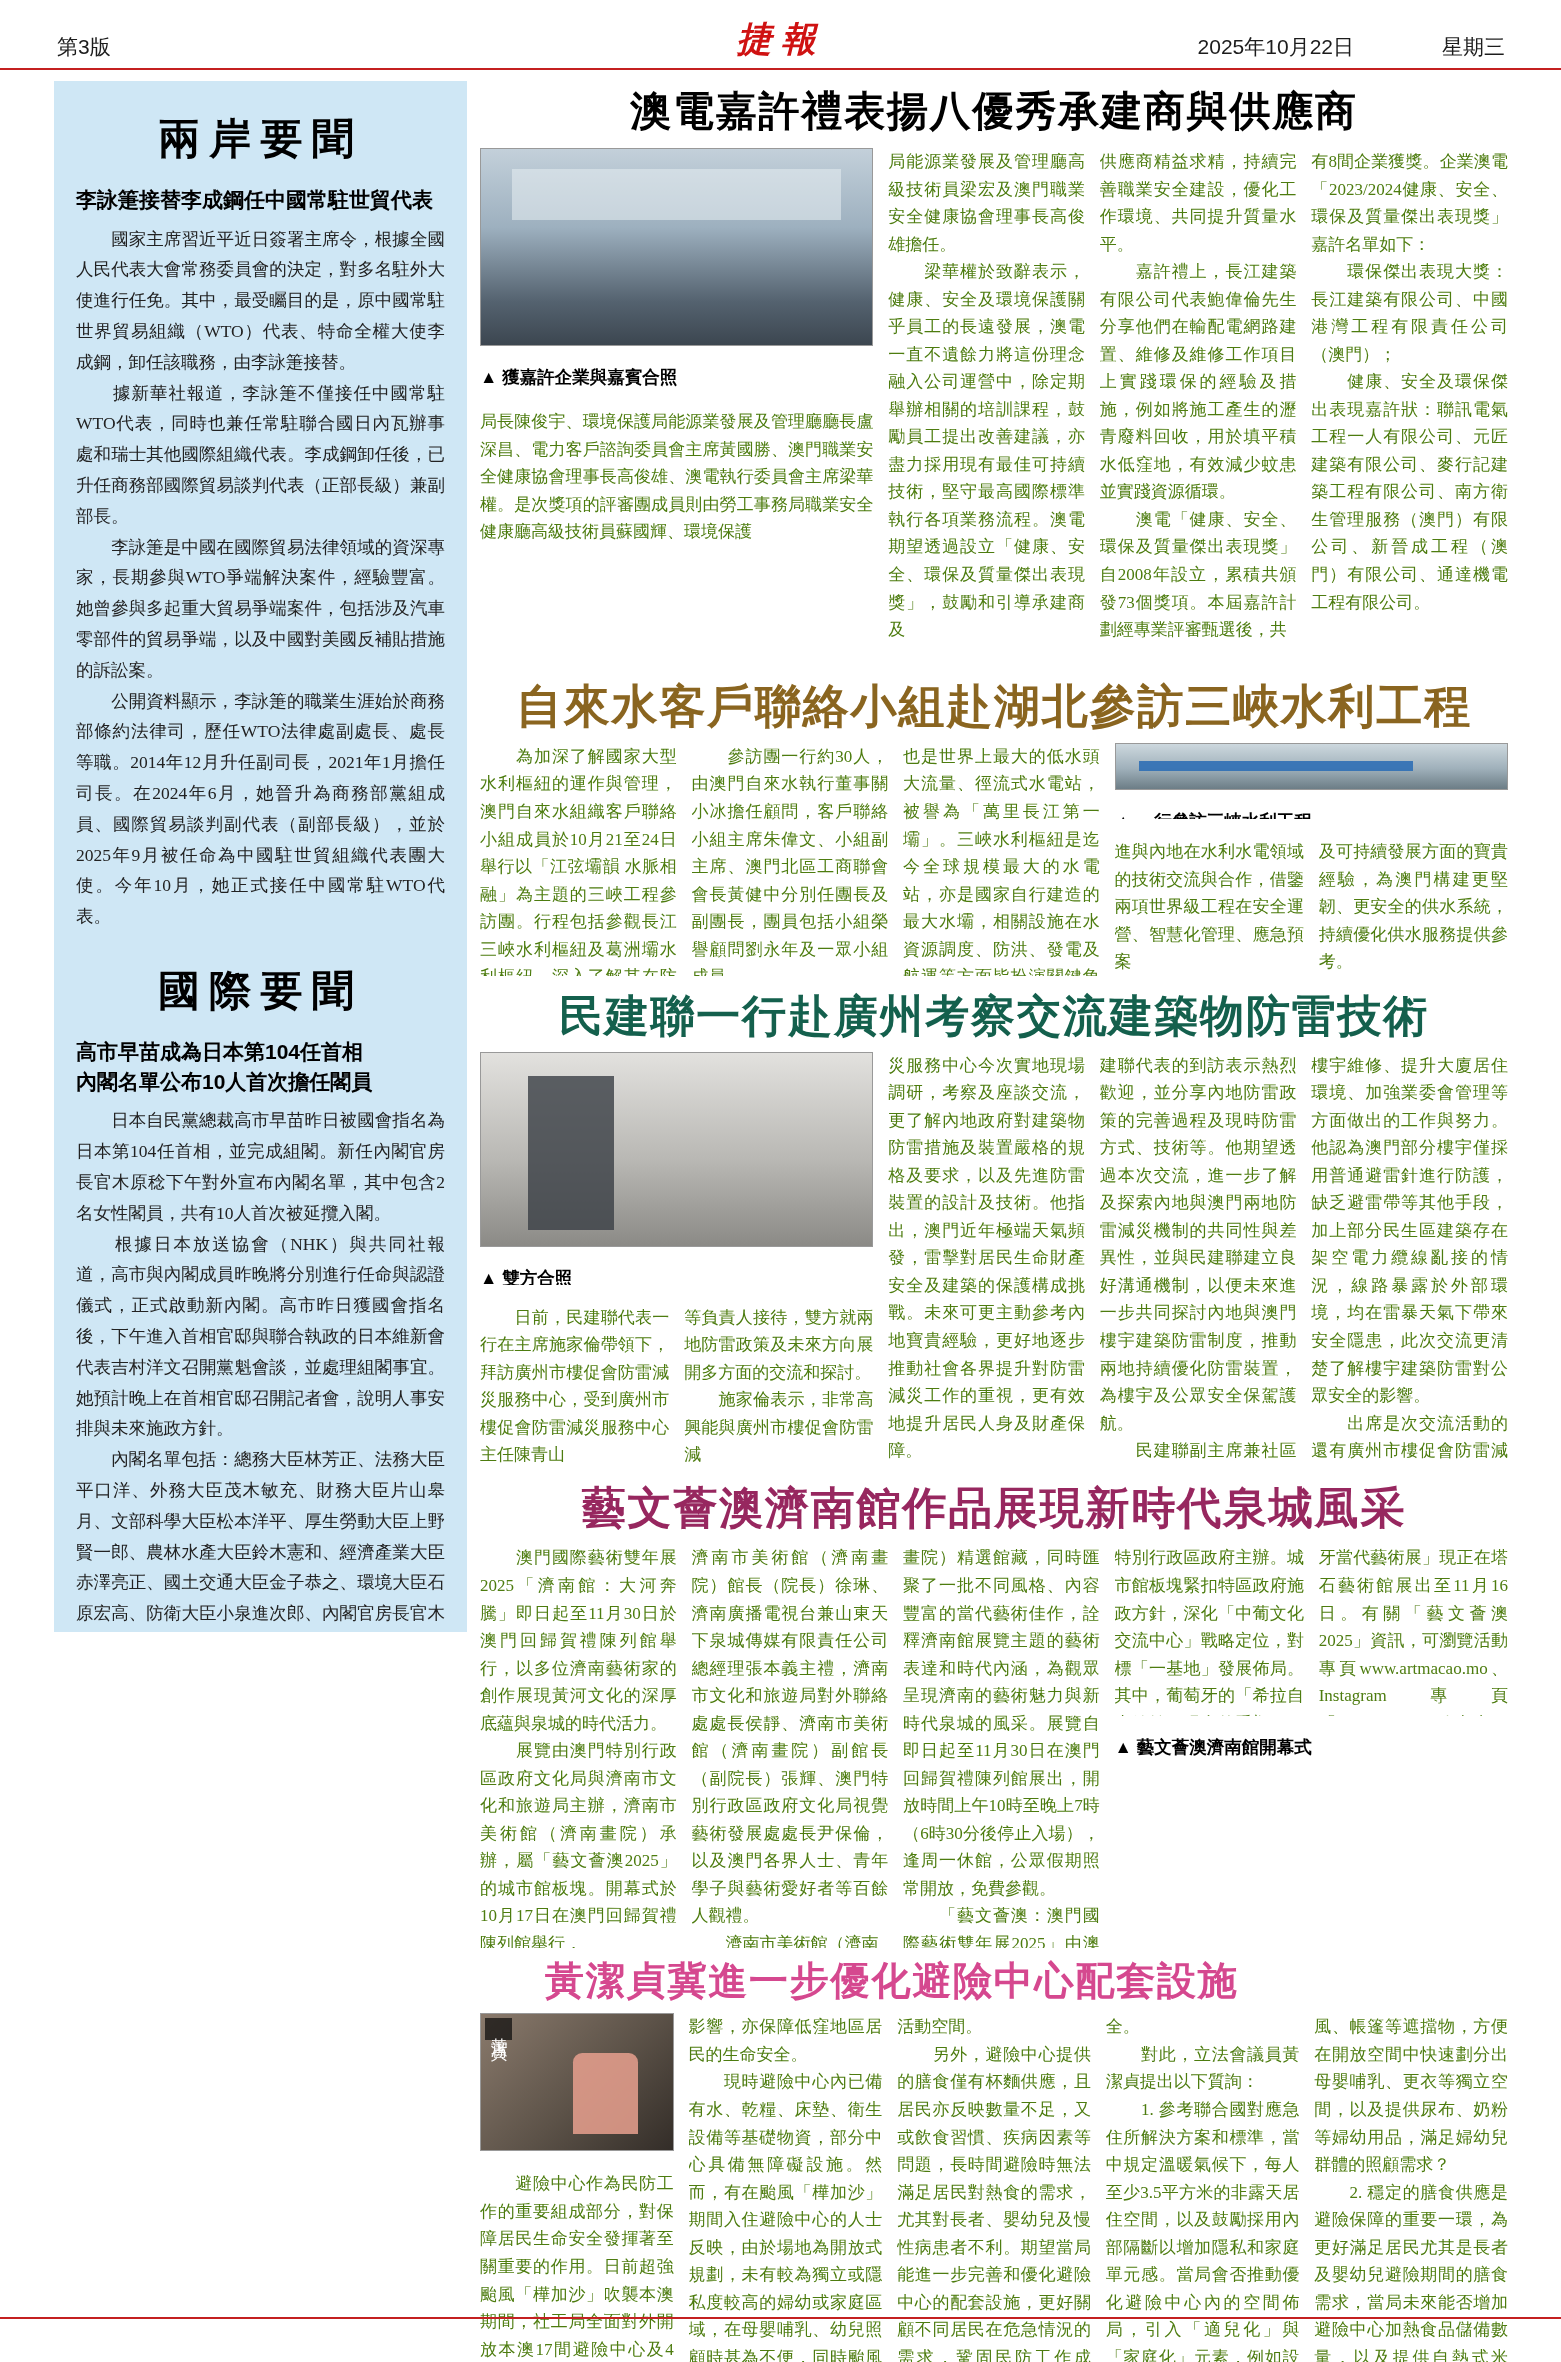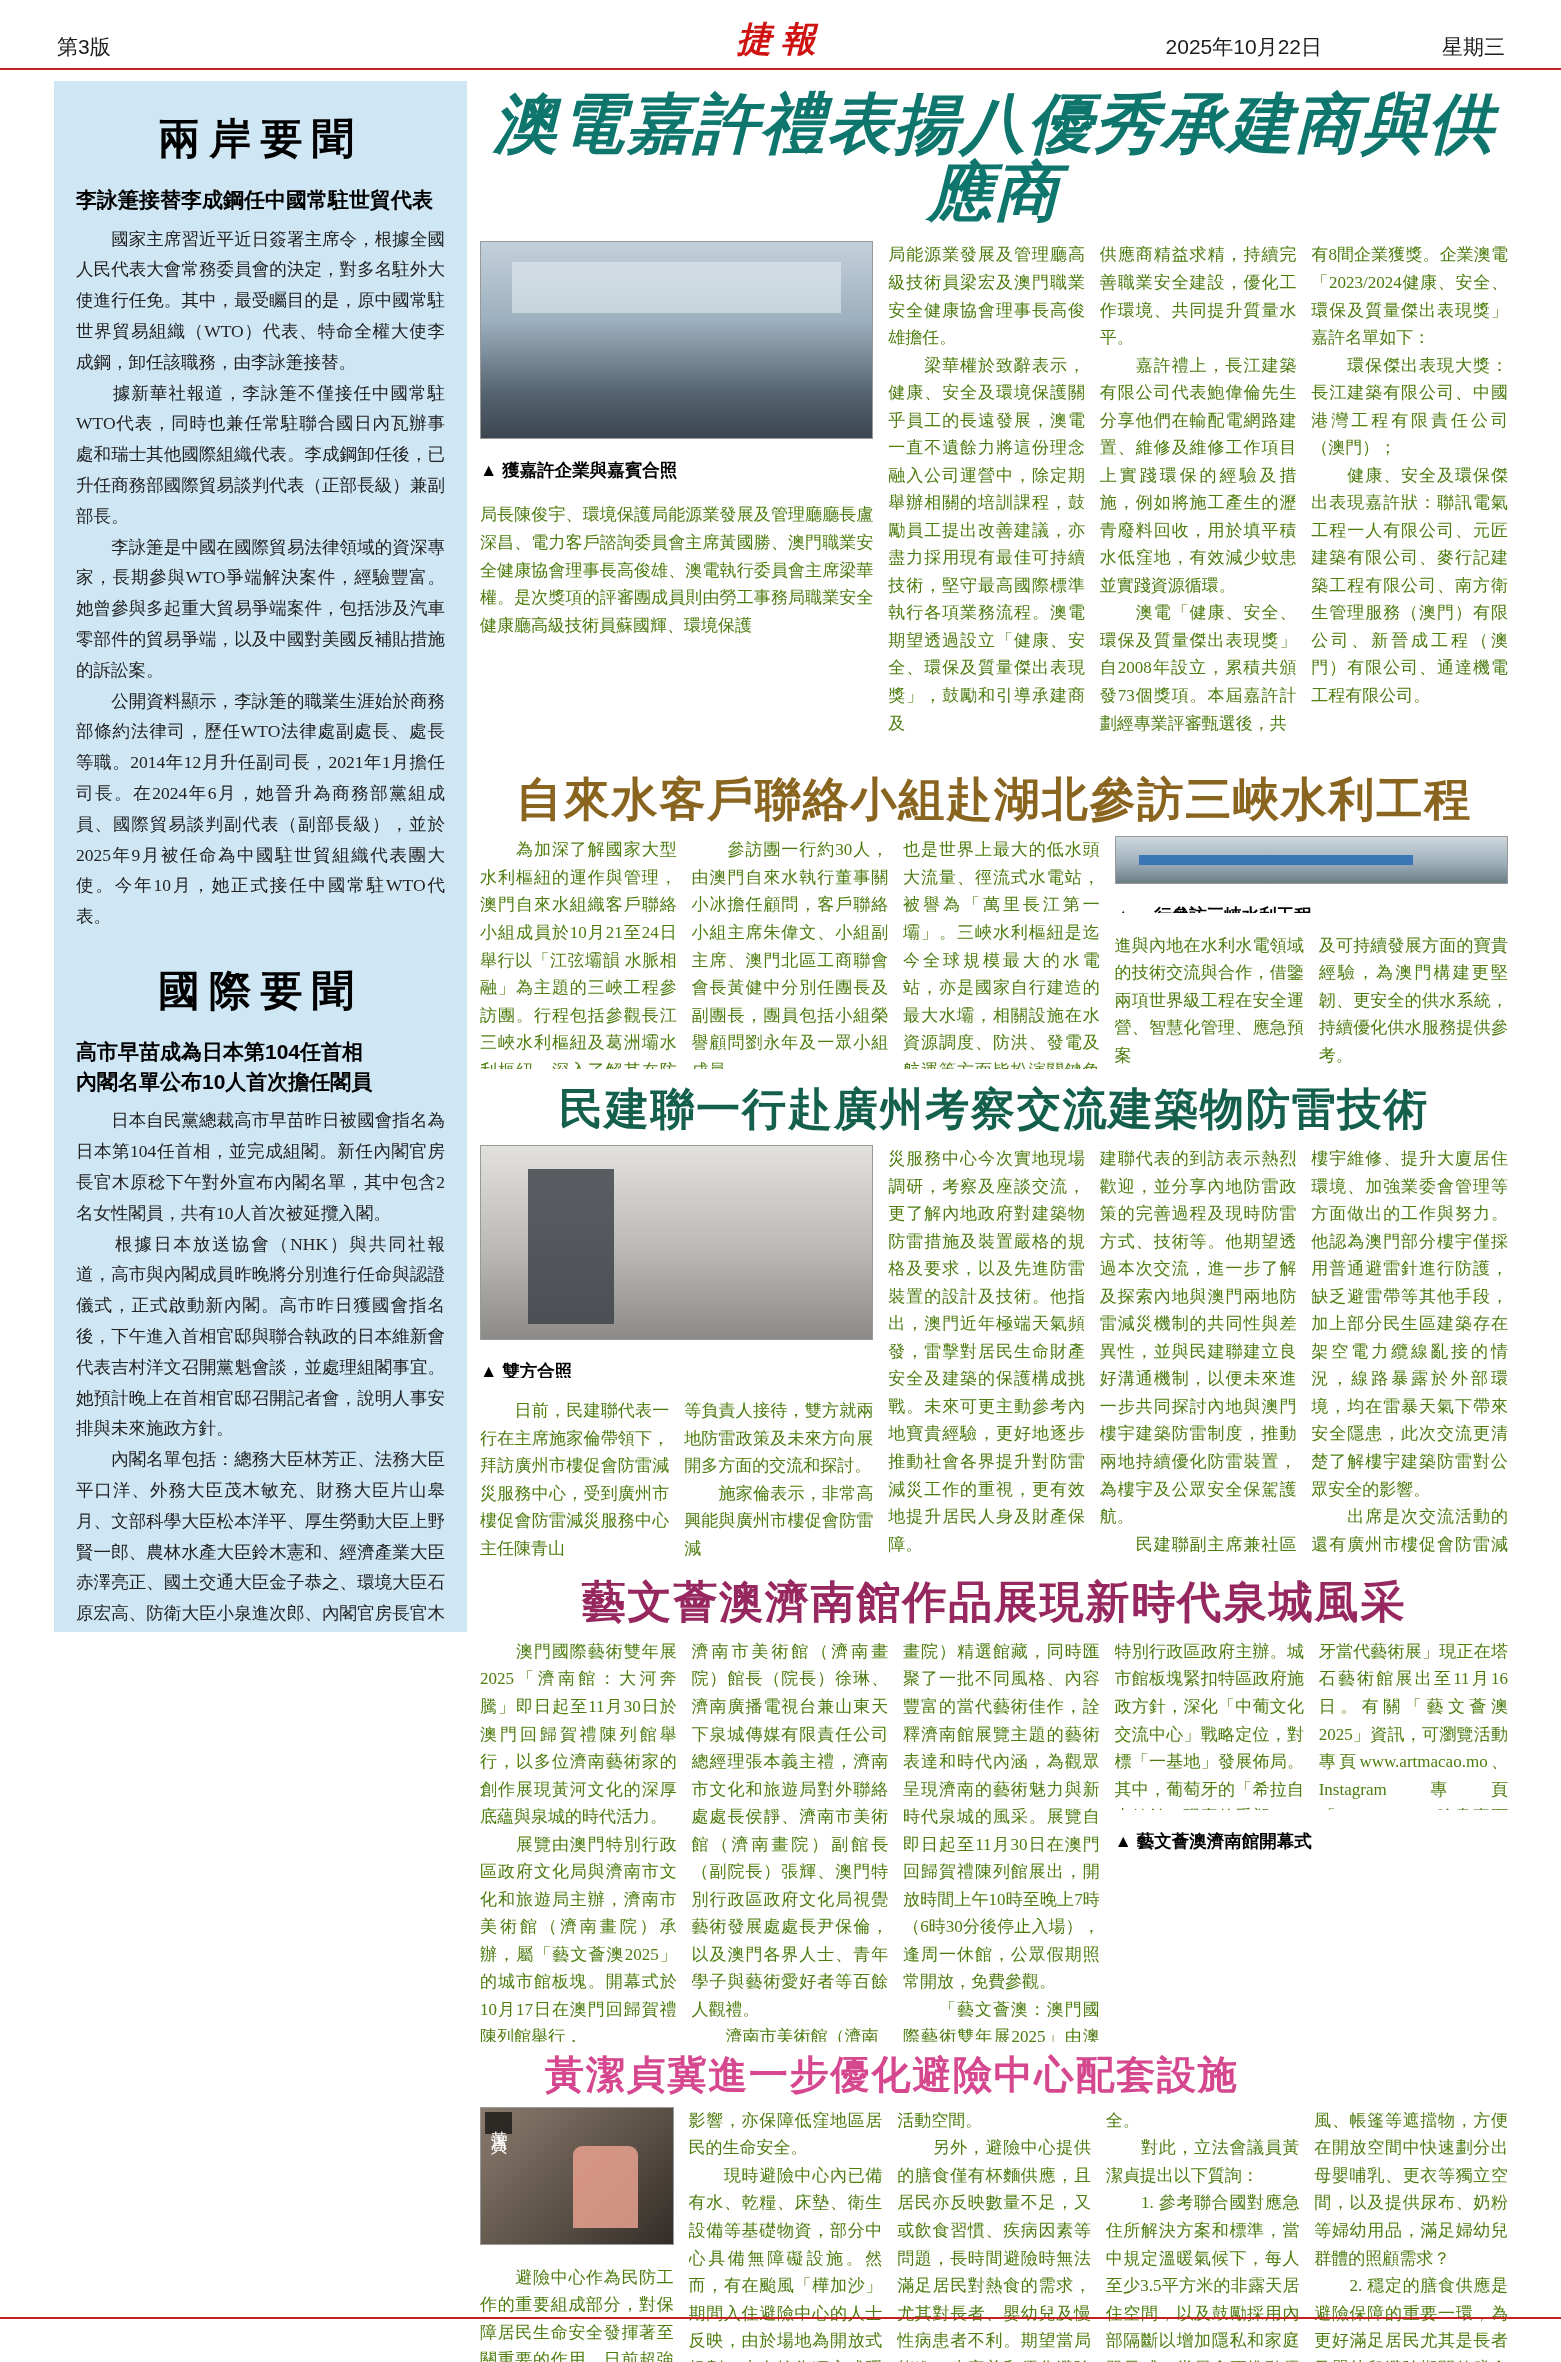--- a/index.html
+++ b/index.html
@@ -12,21 +12,21 @@
     position:relative;height:70px;box-sizing:border-box;
     padding:44px 57px 7.4px 57px;border-bottom:2.8px solid #c42020;
     display:flex;align-items:flex-end;
   }
   .edition{font-size:21px;font-family:"Liberation Sans",sans-serif;}
   .masthead{
     position:absolute;left:50%;transform:translateX(-50%);bottom:5.5px;
     color:#cf1212;font-size:35px;font-weight:bold;letter-spacing:9.2px;
     font-family:"DejaVu Serif",serif;font-style:italic;
   }
-  .header-right{margin-left:auto;display:flex;gap:120px;align-items:center;}
+  .header-right{margin-left:auto;display:flex;gap:88px;align-items:center;}
   .date,.weekday{font-size:21px;font-family:"Liberation Sans",sans-serif;}
 
   
   .content{display:flex;gap:13px;padding:11px 54px 0 54px;box-sizing:border-box;}
   .sidebar{
     width:413px;min-width:413px;background:#cfe7f5;box-sizing:border-box;
     padding:24px 22px;height:1551px;overflow:hidden;
   }
   .main{flex:1;min-width:0;}
 
@@ -42,21 +42,21 @@
   }
   .sb-body{
     font-size:17.5px;line-height:1.76;text-align:justify;white-space:pre-wrap;color:#222;
   }
 
   
   .headline{
     font-family:"Liberation Sans",sans-serif;font-weight:900;text-align:center;
     letter-spacing:1.8px;line-height:1.05;
   }
-  .h-cem{color:#0f766e;font-size:65px;margin:9.2px 0 14.8px 0;font-style:italic;}
+  .h-cem{color:#000000;font-size:41px;margin:9.2px 0 14.8px 0;}
   .h-water{color:#8a6520;font-size:46px;margin:16.6px 0 13px 0;}
   .h-light{color:#14604d;font-size:44px;margin:16.6px 0 13px 0;}
   .h-art{color:#97275f;font-size:44px;margin:16.6px 0 13px 0;}
   .h-wong{color:#d5488f;font-size:39px;margin:13px 0 11px 0;text-align:left;padding-left:65px;}
 
   
   .cols{display:flex;gap:14.8px;}
   .col{
     flex:1;min-width:0;font-size:17px;line-height:1.62;text-align:justify;
     white-space:pre-wrap;overflow:hidden;color:#4d7c0f;

